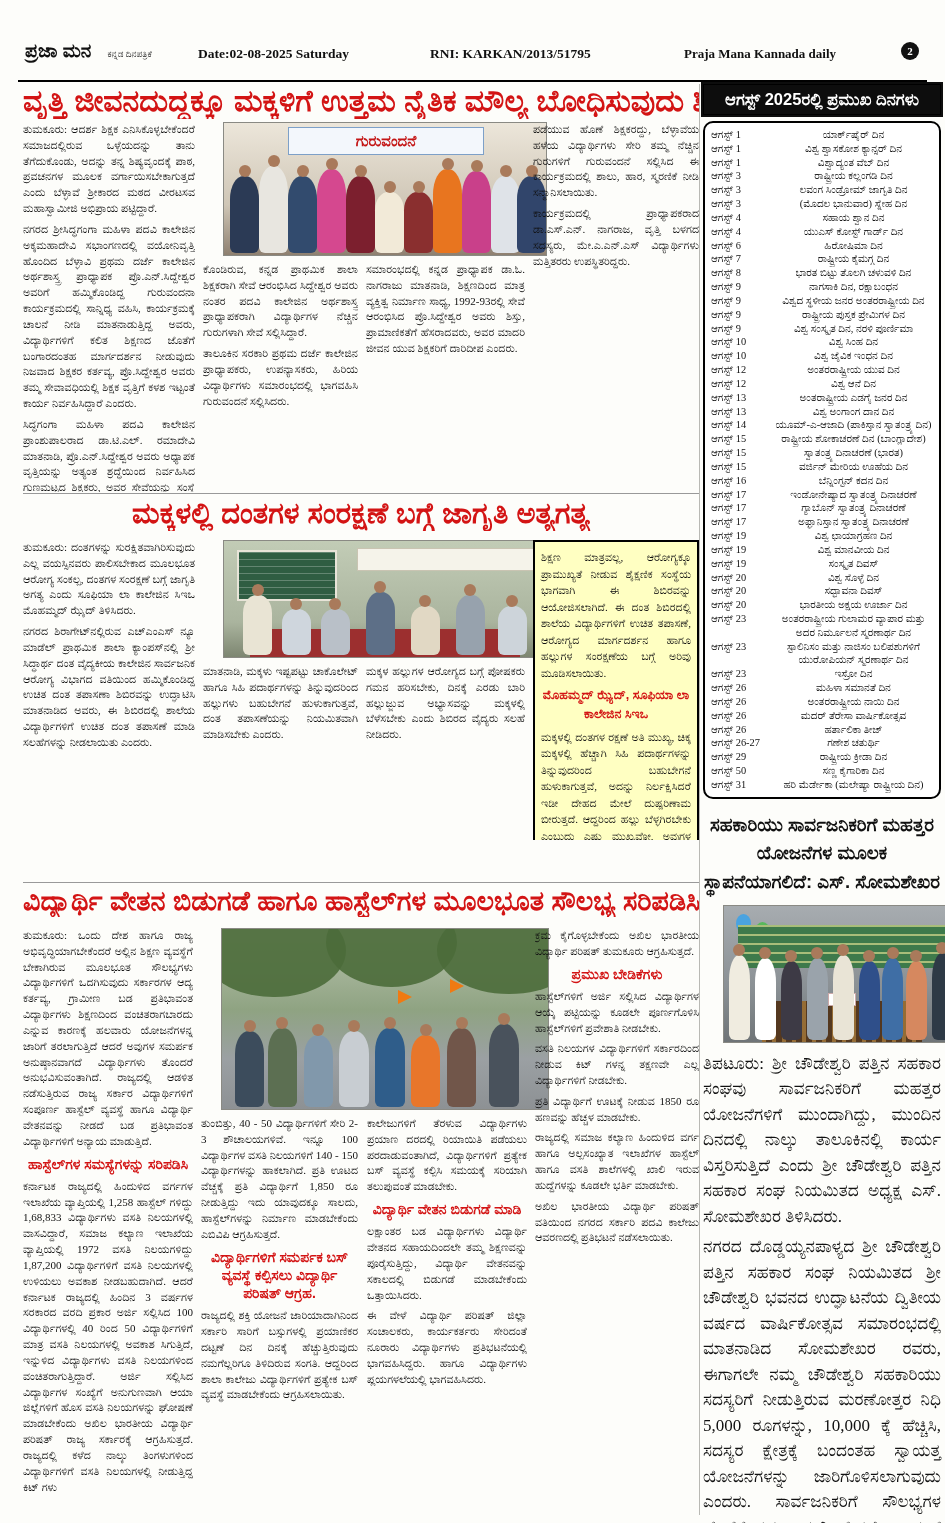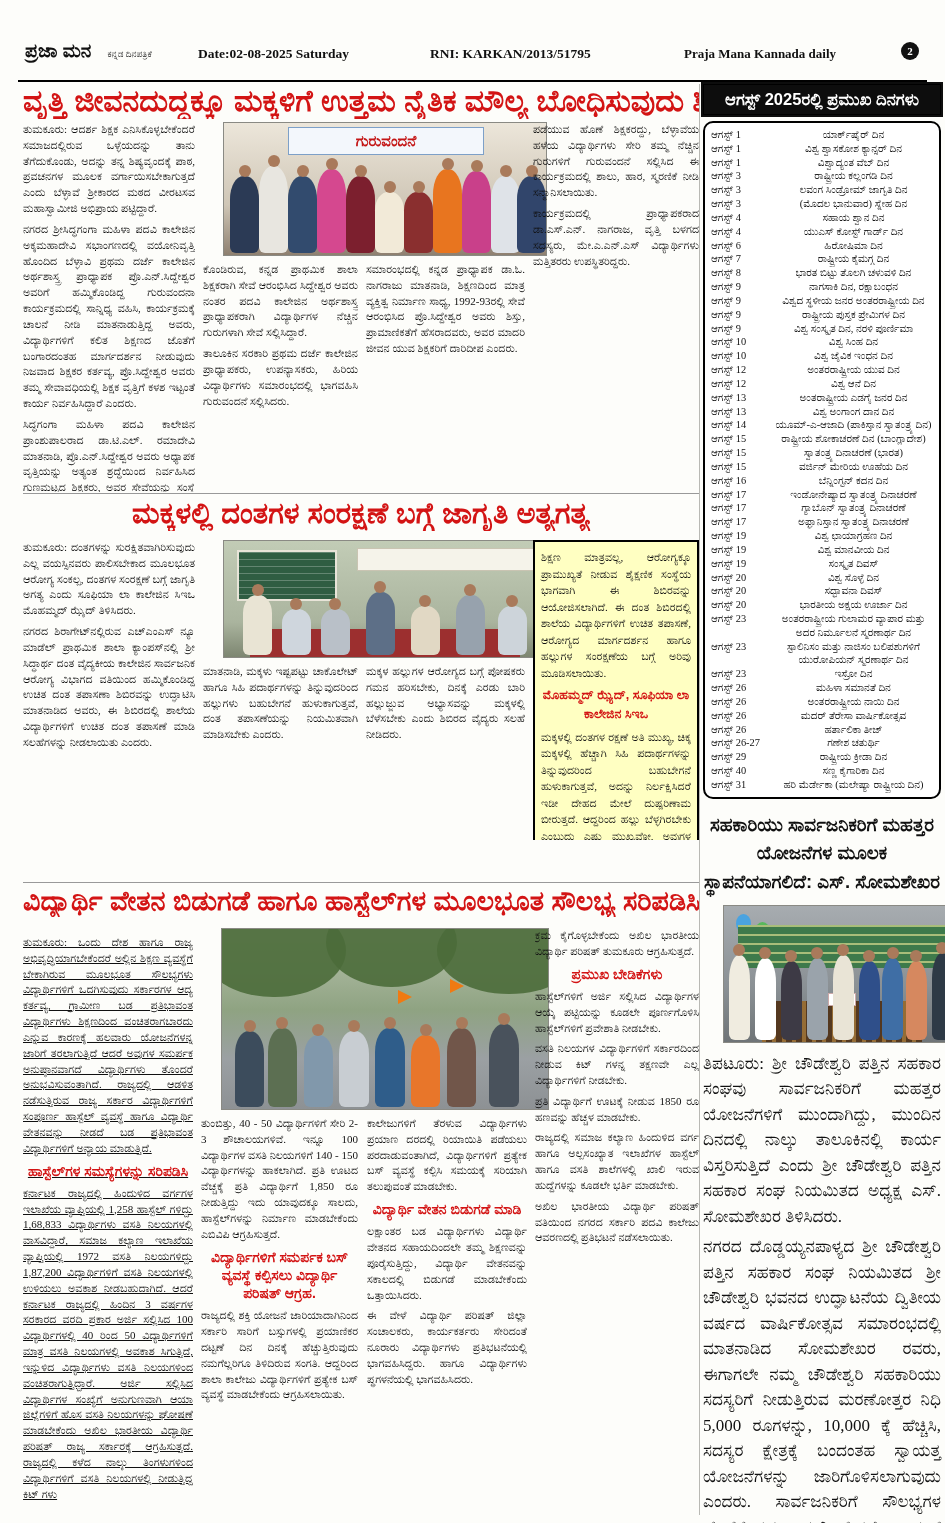--- a/index.html
+++ b/index.html
@@ -33,21 +33,21 @@
   .subhead{color:#d31414;font-family:"Liberation Sans",sans-serif;font-weight:bold;
            font-size:14px;line-height:1.3;text-align:center;margin:5px 0 6px 0;}
   .a1 .c1{left:0;top:0;width:172px;height:370px;}
   .a1 .c2{left:180px;top:140px;width:155px;height:230px;}
   .a1 .c3{left:343px;top:140px;width:159px;height:230px;}
   .a1 .c4{left:510px;top:0;width:166px;height:370px;}
   .a2 .c1{left:0;top:0;width:172px;height:344px;}
   .a2 .c2{left:180px;top:124px;width:155px;height:220px;}
   .a2 .c3{left:343px;top:124px;width:159px;height:220px;}
   .a2 .c4{left:510px;top:0;width:166px;height:300px;}
-  .a3 .c1{left:0;top:7px;width:170px;height:587px;text-decoration:underline;}
+  .a3 .c1{left:0;top:0;width:170px;height:587px;}
   .a3 .c2{left:178px;top:188px;width:157px;height:399px;}
   .a3 .c3{left:344px;top:188px;width:160px;height:399px;}
   .a3 .c4{left:512px;top:0;width:164px;height:587px;}
   
   .qbox{box-sizing:border-box;border:2px solid #000;background:#ffffc2;padding:7px 6px;
         font-size:11px;line-height:1.5;margin-bottom:6px;}
   .qattr{color:#d31414;font-family:"Liberation Sans",sans-serif;font-weight:bold;
          text-align:center;font-size:12.5px;margin:5px 0;}
   
   .sb{position:absolute;left:703px;top:84px;width:238px;}
@@ -220,21 +220,21 @@
           <p class="bp">ರಾಜ್ಯದಲ್ಲಿ ಶಕ್ತಿ ಯೋಜನೆ ಜಾರಿಯಾದಾಗಿನಿಂದ ಸರ್ಕಾರಿ ಸಾರಿಗೆ ಬಸ್ಸುಗಳಲ್ಲಿ ಪ್ರಯಾಣಿಕರ ದಟ್ಟಣೆ ದಿನ ದಿನಕ್ಕೆ ಹೆಚ್ಚುತ್ತಿರುವುದು ನಮಗೆಲ್ಲರಿಗೂ ತಿಳಿದಿರುವ ಸಂಗತಿ. ಆದ್ದರಿಂದ ಶಾಲಾ ಕಾಲೇಜು ವಿದ್ಯಾರ್ಥಿಗಳಿಗೆ ಪ್ರತ್ಯೇಕ ಬಸ್ ವ್ಯವಸ್ಥೆ ಮಾಡಬೇಕೆಂದು ಆಗ್ರಹಿಸಲಾಯಿತು.</p>
         </div>
     </div>
     <div class="col c3">
       <div>
           <p class="bp">ಕಾಲೇಜುಗಳಿಗೆ ತೆರಳುವ ವಿದ್ಯಾರ್ಥಿಗಳು ಪ್ರಯಾಣ ದರದಲ್ಲಿ ರಿಯಾಯಿತಿ ಪಡೆಯಲು ಪರದಾಡುವಂತಾಗಿದೆ, ವಿದ್ಯಾರ್ಥಿಗಳಿಗೆ ಪ್ರತ್ಯೇಕ ಬಸ್ ವ್ಯವಸ್ಥೆ ಕಲ್ಪಿಸಿ ಸಮಯಕ್ಕೆ ಸರಿಯಾಗಿ ತಲುಪುವಂತೆ ಮಾಡಬೇಕು.</p>
         </div>
       <div class="subhead">ವಿದ್ಯಾರ್ಥಿ ವೇತನ ಬಿಡುಗಡೆ ಮಾಡಿ</div>
       <div>
           <p class="bp">ಲಕ್ಷಾಂತರ ಬಡ ವಿದ್ಯಾರ್ಥಿಗಳು ವಿದ್ಯಾರ್ಥಿ ವೇತನದ ಸಹಾಯದಿಂದಲೇ ತಮ್ಮ ಶಿಕ್ಷಣವನ್ನು ಪೂರೈಸುತ್ತಿದ್ದು, ವಿದ್ಯಾರ್ಥಿ ವೇತನವನ್ನು ಸಕಾಲದಲ್ಲಿ ಬಿಡುಗಡೆ ಮಾಡಬೇಕೆಂದು ಒತ್ತಾಯಿಸಿದರು.</p>
-          <p class="bp">ಈ ವೇಳೆ ವಿದ್ಯಾರ್ಥಿ ಪರಿಷತ್ ಜಿಲ್ಲಾ ಸಂಚಾಲಕರು, ಕಾರ್ಯಕರ್ತರು ಸೇರಿದಂತೆ ನೂರಾರು ವಿದ್ಯಾರ್ಥಿಗಳು ಪ್ರತಿಭಟನೆಯಲ್ಲಿ ಭಾಗವಹಿಸಿದ್ದರು. ಹಾಗೂ ವಿದ್ಯಾರ್ಥಿಗಳು ಪ್ಥಗಳನೆಯಲ್ಲಿ ಭಾಗವಹಿಸಿದರು.</p>
+          <p class="bp">ಈ ವೇಳೆ ವಿದ್ಯಾರ್ಥಿ ಪರಿಷತ್ ಜಿಲ್ಲಾ ಸಂಚಾಲಕರು, ಕಾರ್ಯಕರ್ತರು ಸೇರಿದಂತೆ ನೂರಾರು ವಿದ್ಯಾರ್ಥಿಗಳು ಪ್ರತಿಭಟನೆಯಲ್ಲಿ ಭಾಗವಹಿಸಿದ್ದರು. ಹಾಗೂ ವಿದ್ಯಾರ್ಥಿಗಳು ಪ್ಲಯಗಳಲೆಯಲ್ಲಿ ಭಾಗವಹಿಸಿದರು.</p>
         </div>
     </div>
     <div class="col c4">
       <div>
           <p class="bp">ಕ್ರಮ ಕೈಗೊಳ್ಳಬೇಕೆಂದು ಅಖಿಲ ಭಾರತೀಯ ವಿದ್ಯಾರ್ಥಿ ಪರಿಷತ್ ತುಮಕೂರು ಆಗ್ರಹಿಸುತ್ತದೆ.</p>
         </div>
       <div class="subhead">ಪ್ರಮುಖ ಬೇಡಿಕೆಗಳು</div>
       <div>
           <p class="bp">ಹಾಸ್ಟೆಲ್‌ಗಳಿಗೆ ಅರ್ಜಿ ಸಲ್ಲಿಸಿದ ವಿದ್ಯಾರ್ಥಿಗಳ ಆಯ್ಕೆ ಪಟ್ಟಿಯನ್ನು ಕೂಡಲೇ ಪೂರ್ಣಗೊಳಿಸಿ ಹಾಸ್ಟೆಲ್‌ಗಳಿಗೆ ಪ್ರವೇಶಾತಿ ನೀಡಬೇಕು.</p>
           <p class="bp">ವಸತಿ ನಿಲಯಗಳ ವಿದ್ಯಾರ್ಥಿಗಳಿಗೆ ಸರ್ಕಾರದಿಂದ ನೀಡುವ ಕಿಟ್ ಗಳನ್ನ ತಕ್ಷಣವೇ ಎಲ್ಲ ವಿದ್ಯಾರ್ಥಿಗಳಿಗೆ ನೀಡಬೇಕು.</p>
@@ -463,21 +463,21 @@
           <span class="d">ಆಗಸ್ಟ್ 26-27</span>
           <span class="t">ಗಣೇಶ ಚತುರ್ಥಿ</span>
         </div>
 
         <div class="day-row">
           <span class="d">ಆಗಸ್ಟ್ 29</span>
           <span class="t">ರಾಷ್ಟ್ರೀಯ ಕ್ರೀಡಾ ದಿನ</span>
         </div>
 
         <div class="day-row">
-          <span class="d">ಆಗಸ್ಟ್ 40</span>
+          <span class="d">ಆಗಸ್ಟ್ 50</span>
           <span class="t">ಸಣ್ಣ ಕೈಗಾರಿಕಾ ದಿನ</span>
         </div>
 
         <div class="day-row">
           <span class="d">ಆಗಸ್ಟ್ 31</span>
           <span class="t">ಹರಿ ಮೆರ್ಡೇಕಾ (ಮಲೇಷ್ಯಾ ರಾಷ್ಟ್ರೀಯ ದಿನ)</span>
         </div>
       </div>
     <h2 class="coop-hl">ಸಹಕಾರಿಯು ಸಾರ್ವಜನಿಕರಿಗೆ ಮಹತ್ತರ ಯೋಜನೆಗಳ ಮೂಲಕ ಸ್ಥಾಪನೆಯಾಗಲಿದೆ: ಎಸ್. ಸೋಮಶೇಖರ</h2>
     <div class="photo p4">

